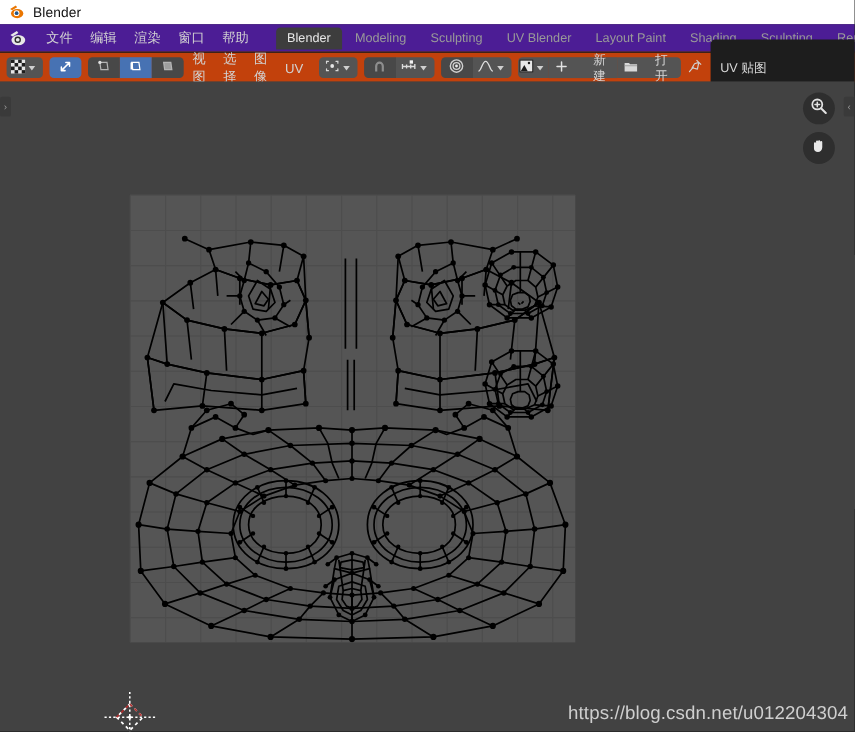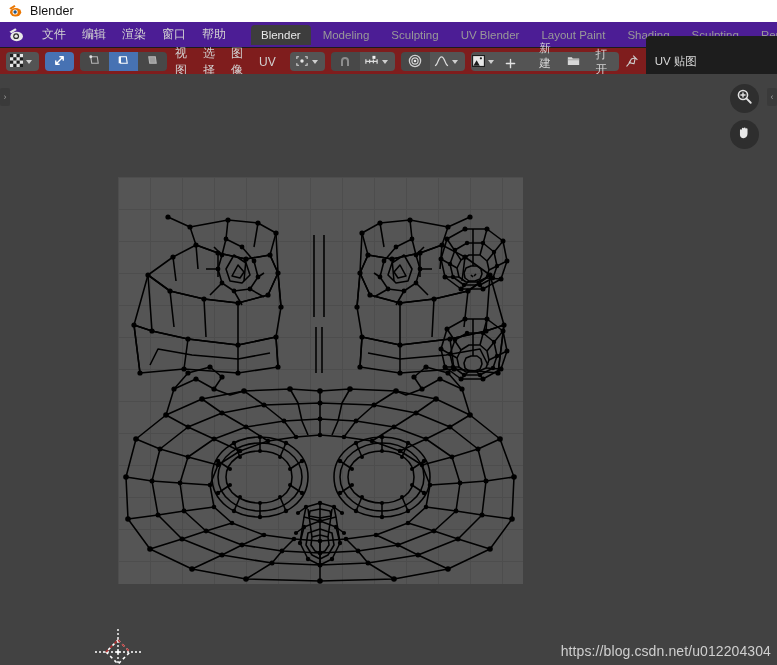--- a/index.html
+++ b/index.html
@@ -32,21 +32,21 @@
   .tab{
     font-size:11.5px;color:#999999;padding:4px 10px;margin:0 1px;
     border-radius:4px 4px 0 0;white-space:nowrap;cursor:default;
     background:transparent;
   }
   .tab.active{background:#3d3d3d;color:#e8e8e8;}
 
   
   .uvheader{
     position:absolute;left:0;top:47px;width:777px;height:27px;
-    background:#7f1d1d;border-top:1px solid #1c1c1c;
+    background:#c2410c;border-top:1px solid #1c1c1c;
     display:flex;align-items:center;
   }
   .grp{display:flex;align-items:center;height:19px;margin-left:6px;}
   .btn{
     height:19px;min-width:19px;background:#545454;border:none;
     display:flex;align-items:center;justify-content:center;
     color:#d4d4d4;font-size:11.5px;cursor:default;padding:0 4px;
   }
   .btn.seg-l{border-radius:4px 0 0 4px;}
   .btn.seg-r{border-radius:0 4px 4px 0;}
@@ -84,21 +84,21 @@
   }
   .uvgrid{position:absolute;inset:0;}
   .meshsvg{position:absolute;left:0;top:0;}
   .cursor2d{position:absolute;left:94px;top:554px;width:48px;height:48px;}
   .gizmos{position:absolute;right:18px;top:10px;display:flex;flex-direction:column;gap:7px;}
   .giz{
     width:29px;height:29px;border-radius:50%;background:#2e2e2e;
     display:flex;align-items:center;justify-content:center;cursor:default;
   }
   .watermark{
-    position:absolute;right:6px;bottom:6px;font-size:14px;color:#cfcfcf;
+    position:absolute;right:6px;bottom:6px;font-size:17px;color:#cfcfcf;
     letter-spacing:.1px;
   }
 </style>
 </head>
 <body>
 
 <div class="app">
 
   <div class="titlebar">
     <div class="tb-logo">
@@ -272,21 +272,21 @@
       <div class="btn seg-l" style="padding:0 3px 0 4px;">
         <span>
           <svg width="13" height="12" viewBox="0 0 14 13">
             <rect x="0.6" y="0.6" width="12.8" height="11.8" fill="#e8e8e8" stroke="#1d1d1d" stroke-width="1.2"></rect>
             <circle cx="9.6" cy="3.6" r="1.2" fill="#1d1d1d"></circle>
             <path d="M1.4 11.6 L5 5.6 L8.4 11.6 Z" fill="#1d1d1d"></path>
           </svg>
         </span>
         <span class="caret"></span>
       </div>
-      <div class="btn seg-m" style="padding:0 8px 0 6px;gap:23px;align-items:flex-end;">
+      <div class="btn seg-m" style="padding:0 8px 0 6px;gap:23px;">
         <span>
           <svg width="11" height="11" viewBox="0 0 12 12">
             <path d="M6 1.5 V10.5 M1.5 6 H10.5" stroke="#e2e2e2" stroke-width="1.5" stroke-linecap="round"></path>
           </svg>
         </span>
         <span>新建</span>
       </div>
       <div class="btn seg-r" style="padding:0 9px 0 6px;gap:16px;">
         <span>
           <svg width="13" height="11" viewBox="0 0 14 12">

